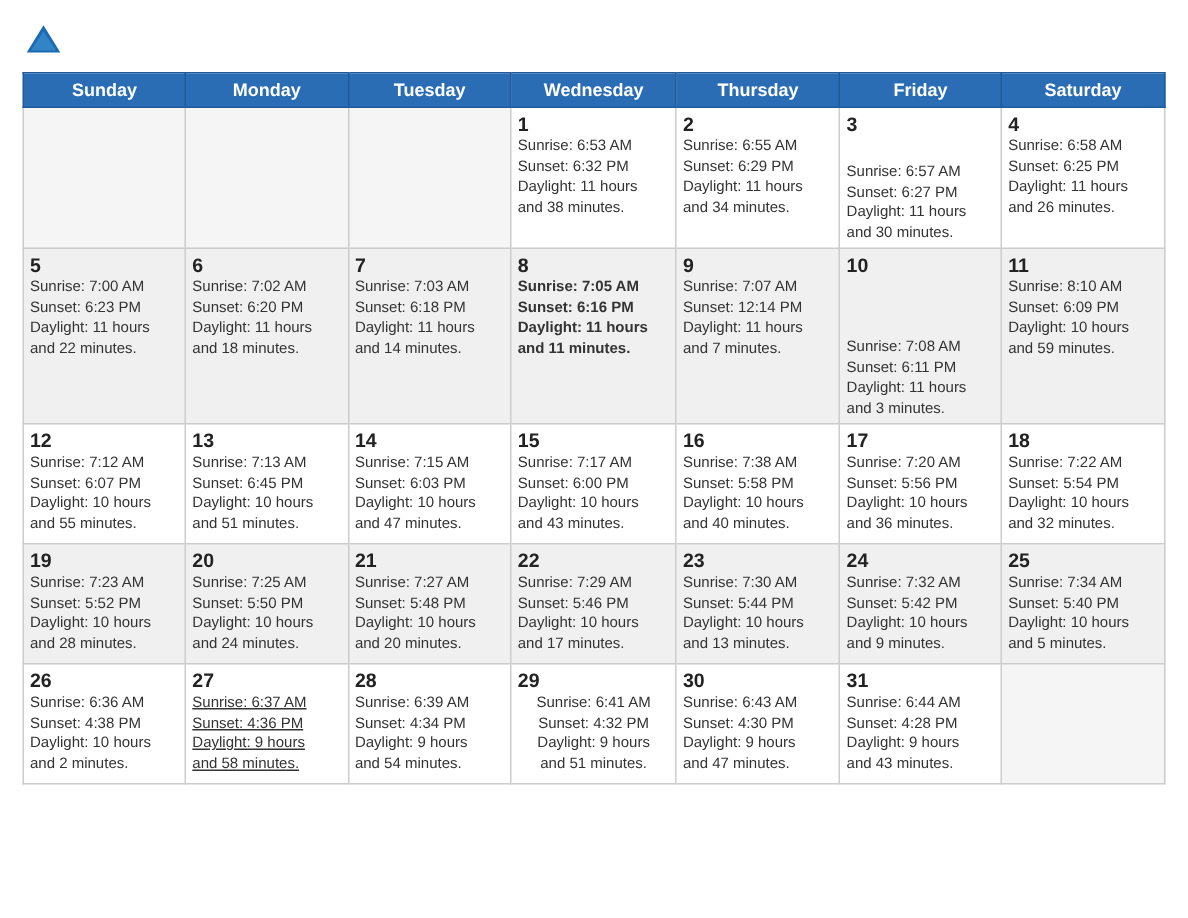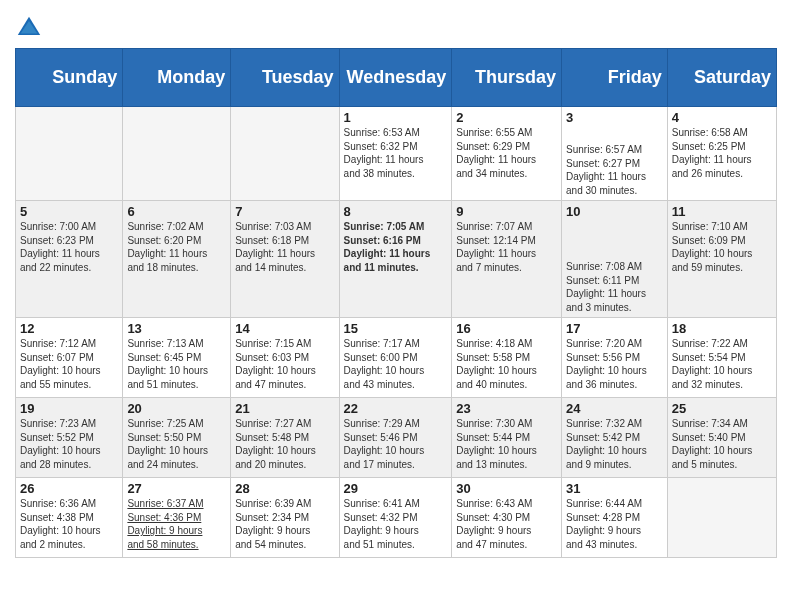--- a/index.html
+++ b/index.html
@@ -57,23 +57,23 @@
       color: #333;
     }
     .calendar {
       width: 100%;
       border-collapse: collapse;
       border: 1px solid #ccc;
     }
     .calendar th {
       background-color: #2a6db5;
       color: #fff;
-      text-align: right;
-      padding: 18px 5px;
-      font-size: 18px;
+      text-align: center;
+      padding: 4px 5px;
+      font-size: 12px;
       font-weight: bold;
       border: 1px solid #1e5a9c;
     }
     .calendar td {
       border: 1px solid #ccc;
       vertical-align: top;
       padding: 3px 4px;
       width: 113px;
       height: 80px;
       font-size: 10.5px;
@@ -203,21 +203,21 @@
           </td>
           <td>
             <div class="day-num">10</div>
             <div class="day-info" style="white-space: pre-line; margin-top: 41px;">Sunrise: 7:08 AM
 Sunset: 6:11 PM
 Daylight: 11 hours
 and 3 minutes.</div>
           </td>
           <td>
             <div class="day-num">11</div>
-            <div class="day-info" style="white-space: pre-line;">Sunrise: 7:10 AM
+            <div class="day-info" style="white-space: pre-line;">Sunrise: 8:10 AM
 Sunset: 6:09 PM
 Daylight: 10 hours
 and 59 minutes.</div>
           </td>
         </tr>
         <tr>
           <td>
             <div class="day-num">12</div>
             <div class="day-info" style="white-space: pre-line;">Sunrise: 7:12 AM
 Sunset: 6:07 PM
@@ -240,21 +240,21 @@
           </td>
           <td>
             <div class="day-num">15</div>
             <div class="day-info" style="white-space: pre-line;">Sunrise: 7:17 AM
 Sunset: 6:00 PM
 Daylight: 10 hours
 and 43 minutes.</div>
           </td>
           <td>
             <div class="day-num">16</div>
-            <div class="day-info" style="white-space: pre-line;">Sunrise: 4:18 AM
+            <div class="day-info" style="white-space: pre-line;">Sunrise: 7:38 AM
 Sunset: 5:58 PM
 Daylight: 10 hours
 and 40 minutes.</div>
           </td>
           <td>
             <div class="day-num">17</div>
             <div class="day-info" style="white-space: pre-line;">Sunrise: 7:20 AM
 Sunset: 5:56 PM
 Daylight: 10 hours
 and 36 minutes.</div>
@@ -329,27 +329,27 @@
           <td>
             <div class="day-num">27</div>
             <div class="day-info" style="white-space: pre-line; text-decoration: underline;">Sunrise: 6:37 AM
 Sunset: 4:36 PM
 Daylight: 9 hours
 and 58 minutes.</div>
           </td>
           <td>
             <div class="day-num">28</div>
             <div class="day-info" style="white-space: pre-line;">Sunrise: 6:39 AM
-Sunset: 2:34 PM
+Sunset: 4:34 PM
 Daylight: 9 hours
 and 54 minutes.</div>
           </td>
           <td>
             <div class="day-num">29</div>
-            <div class="day-info" style="white-space: pre-line;">Sunrise: 6:41 AM
+            <div class="day-info" style="white-space: pre-line; text-align: center;">Sunrise: 6:41 AM
 Sunset: 4:32 PM
 Daylight: 9 hours
 and 51 minutes.</div>
           </td>
           <td>
             <div class="day-num">30</div>
             <div class="day-info" style="white-space: pre-line;">Sunrise: 6:43 AM
 Sunset: 4:30 PM
 Daylight: 9 hours
 and 47 minutes.</div>

